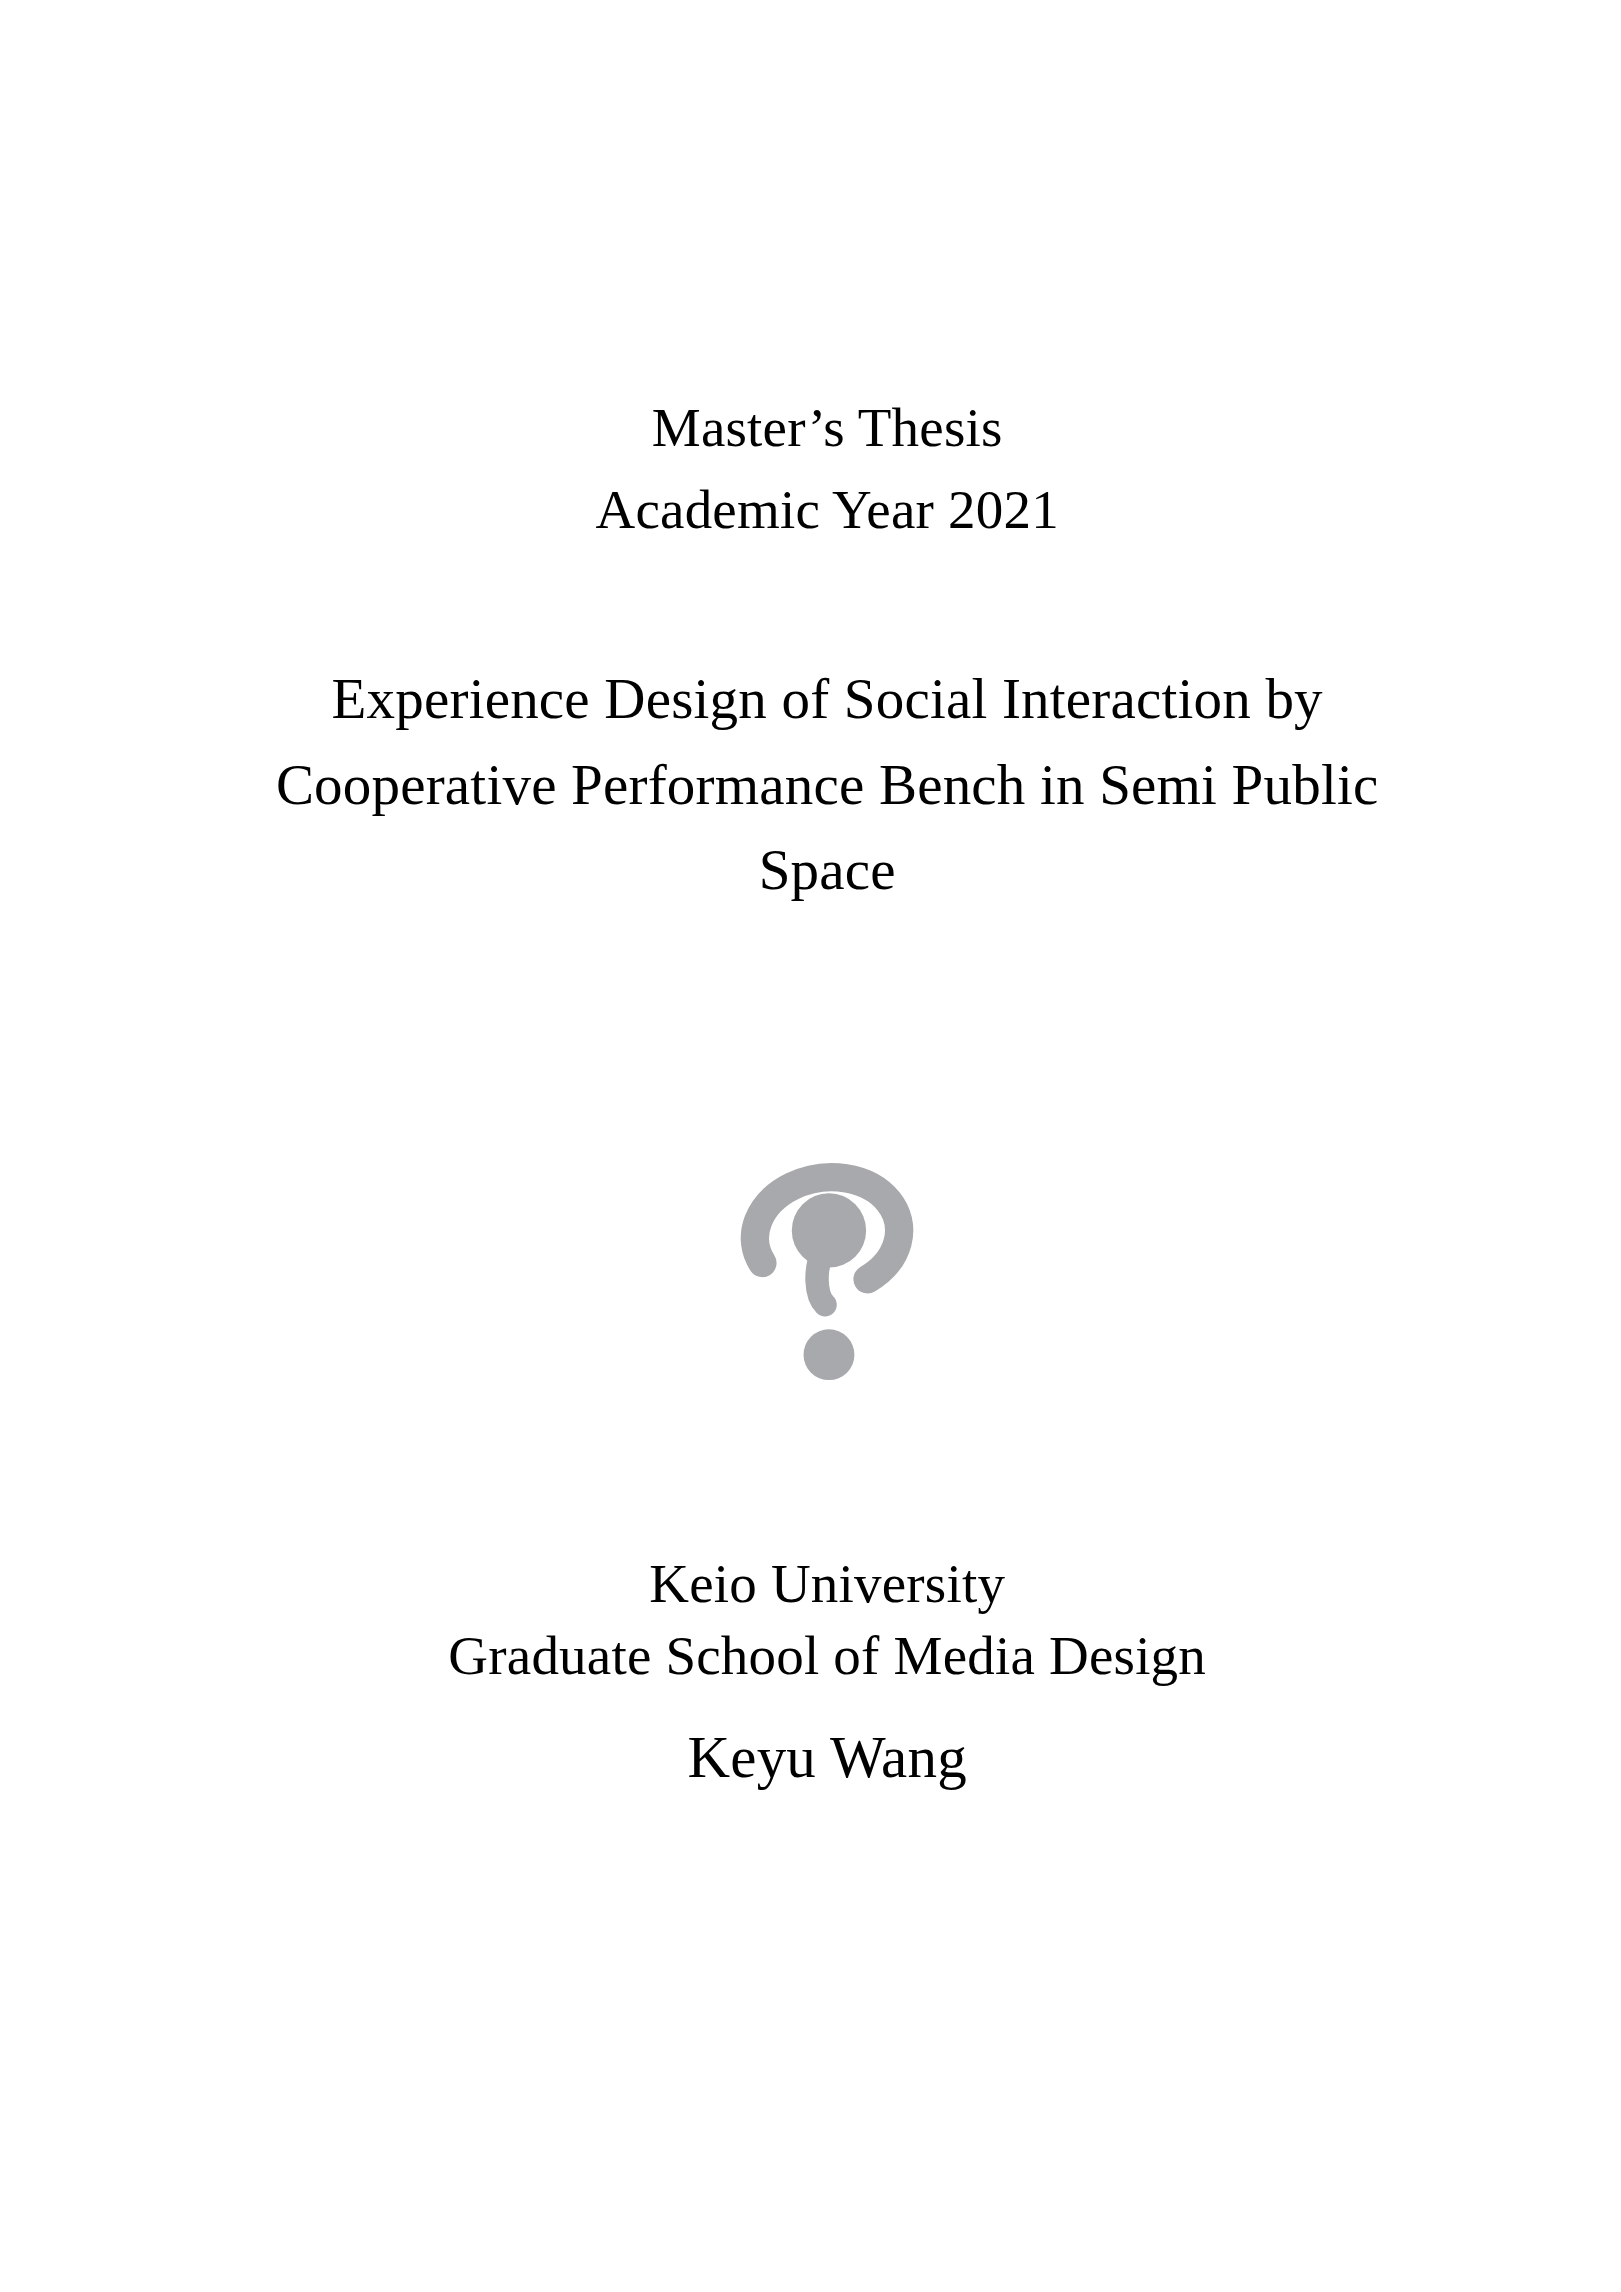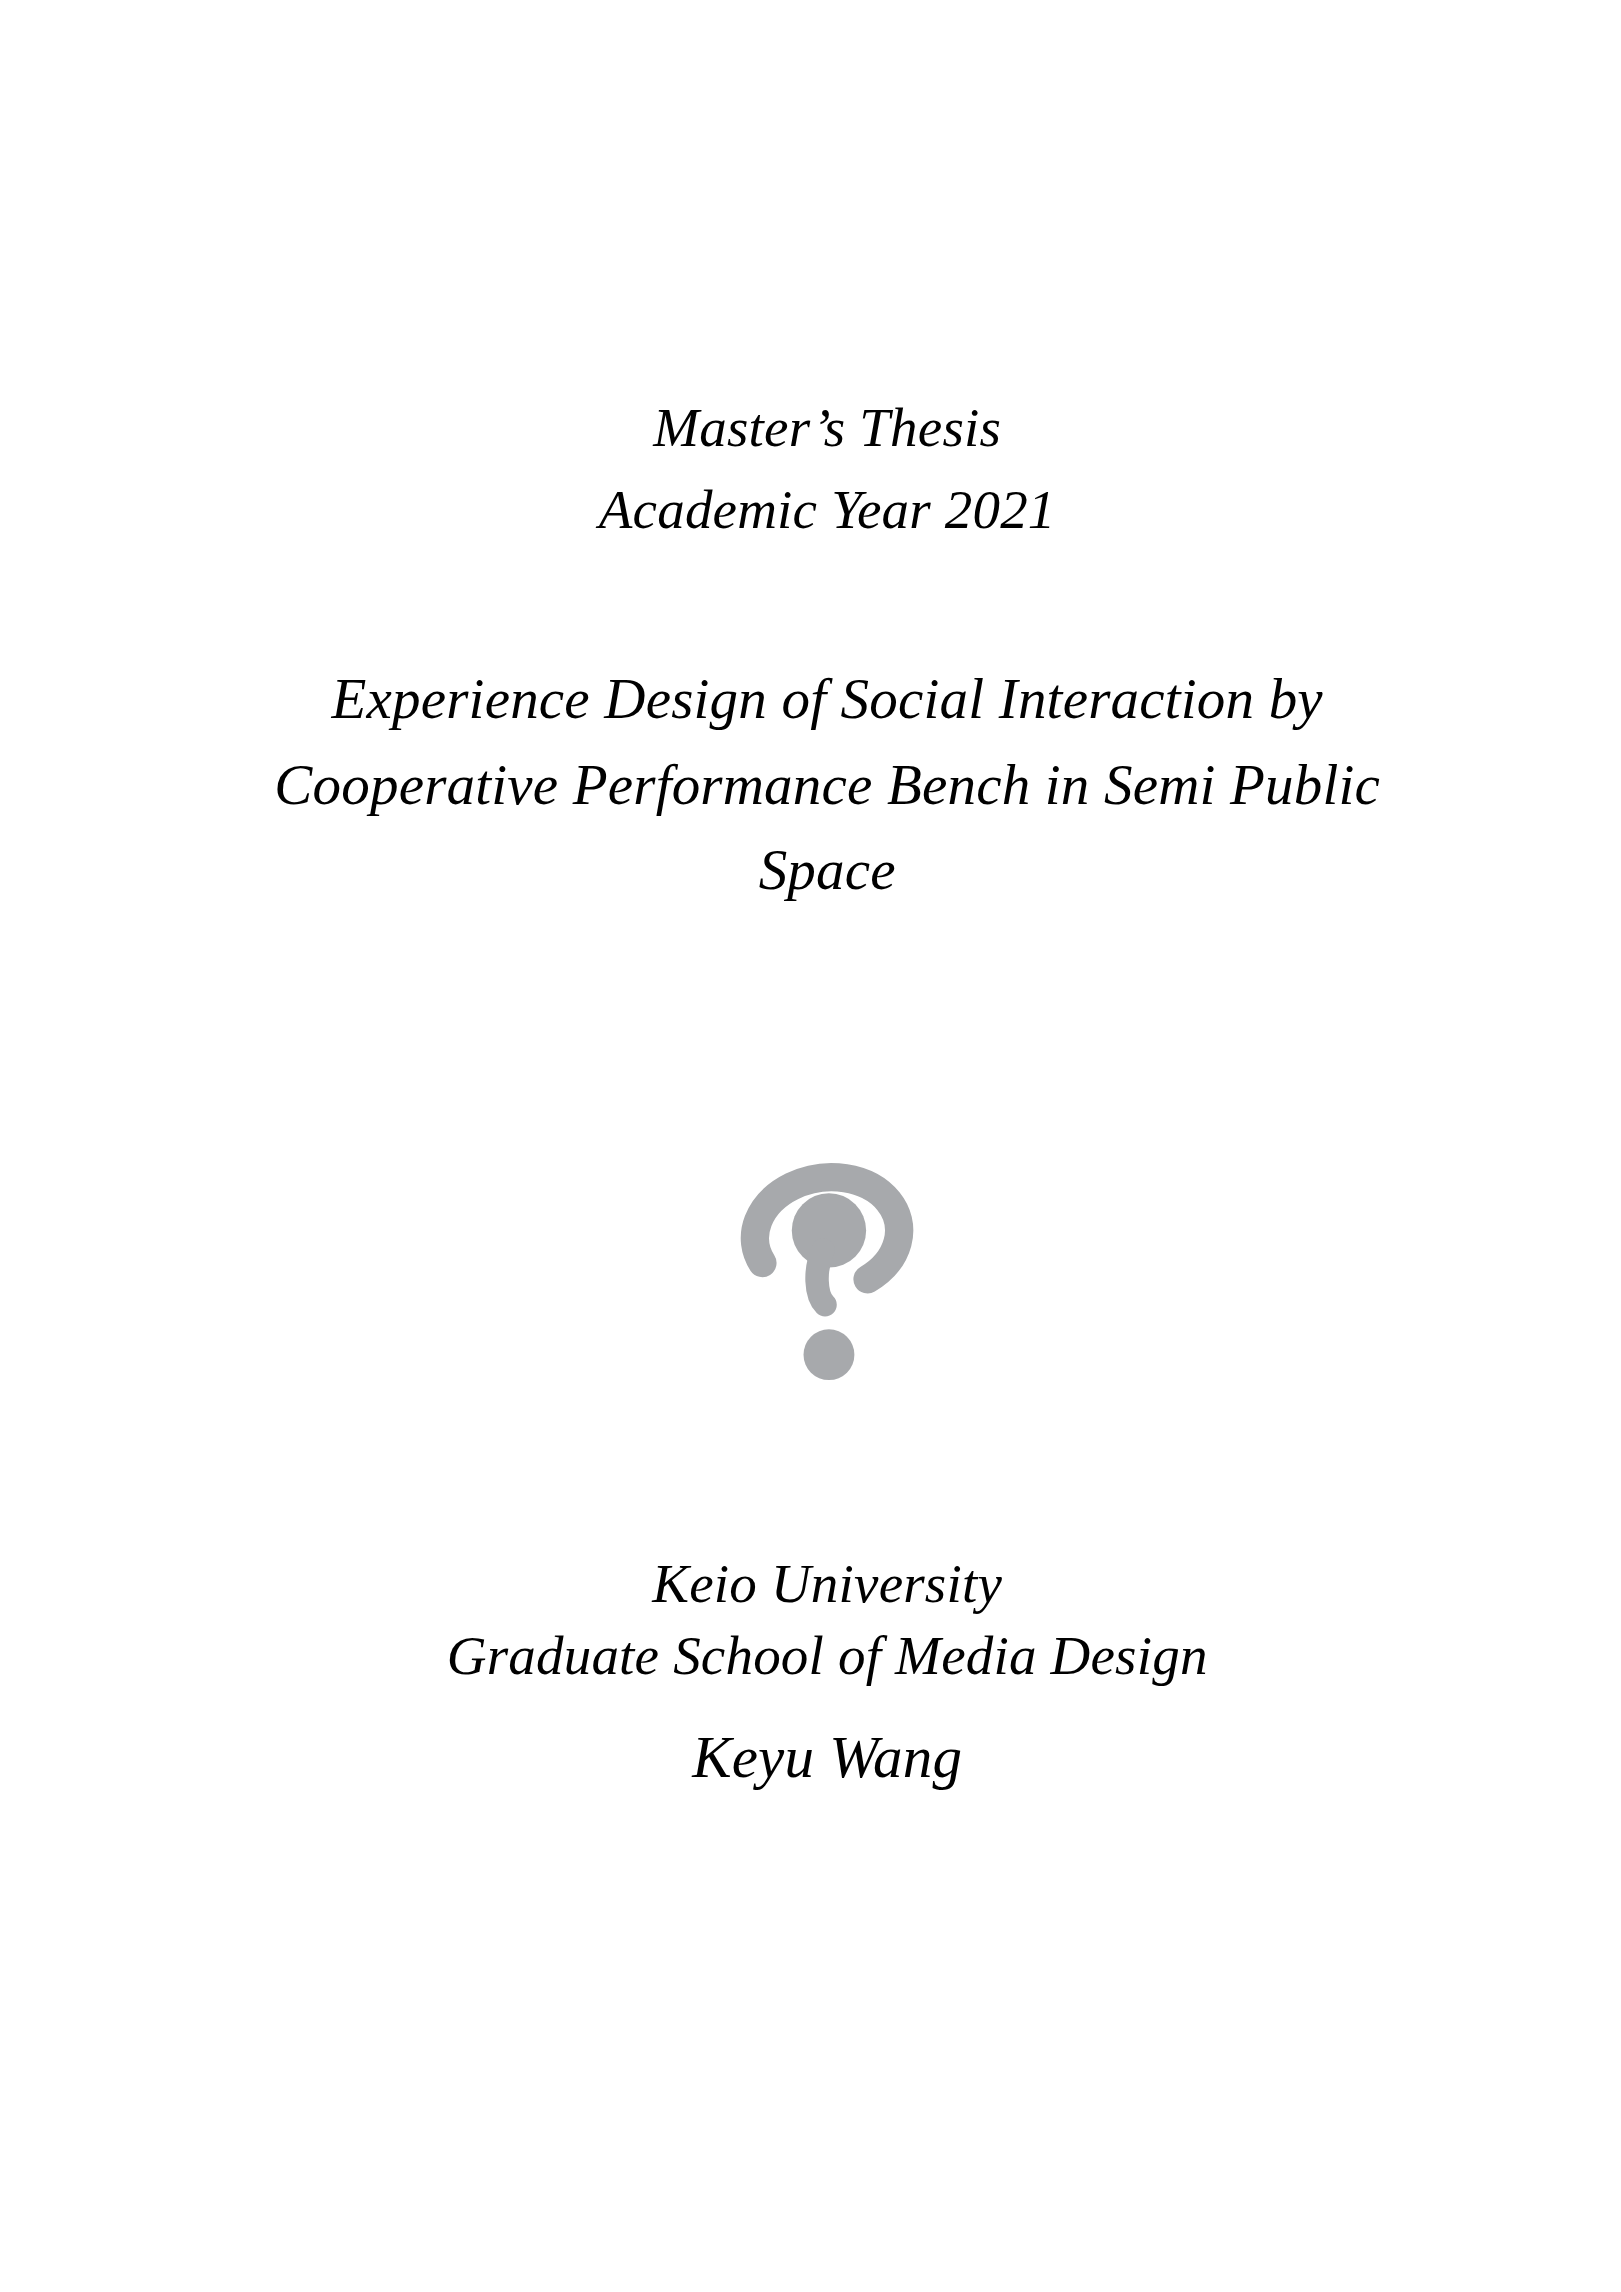--- a/index.html
+++ b/index.html
@@ -8,21 +8,20 @@
     background: #ffffff;
   }
   .page {
     position: relative;
     width: 1621px;
     height: 2293px;
     background: #ffffff;
     overflow: hidden;
     font-family: "Liberation Serif", "DejaVu Serif", serif;
     color: #000000;
-    font-style: italic;
   }
   .line {
     position: absolute;
     left: 16.7px;            
     width: 100%;
     text-align: center;
     white-space: nowrap;
     line-height: 1;
     letter-spacing: 0.2px;
   }

